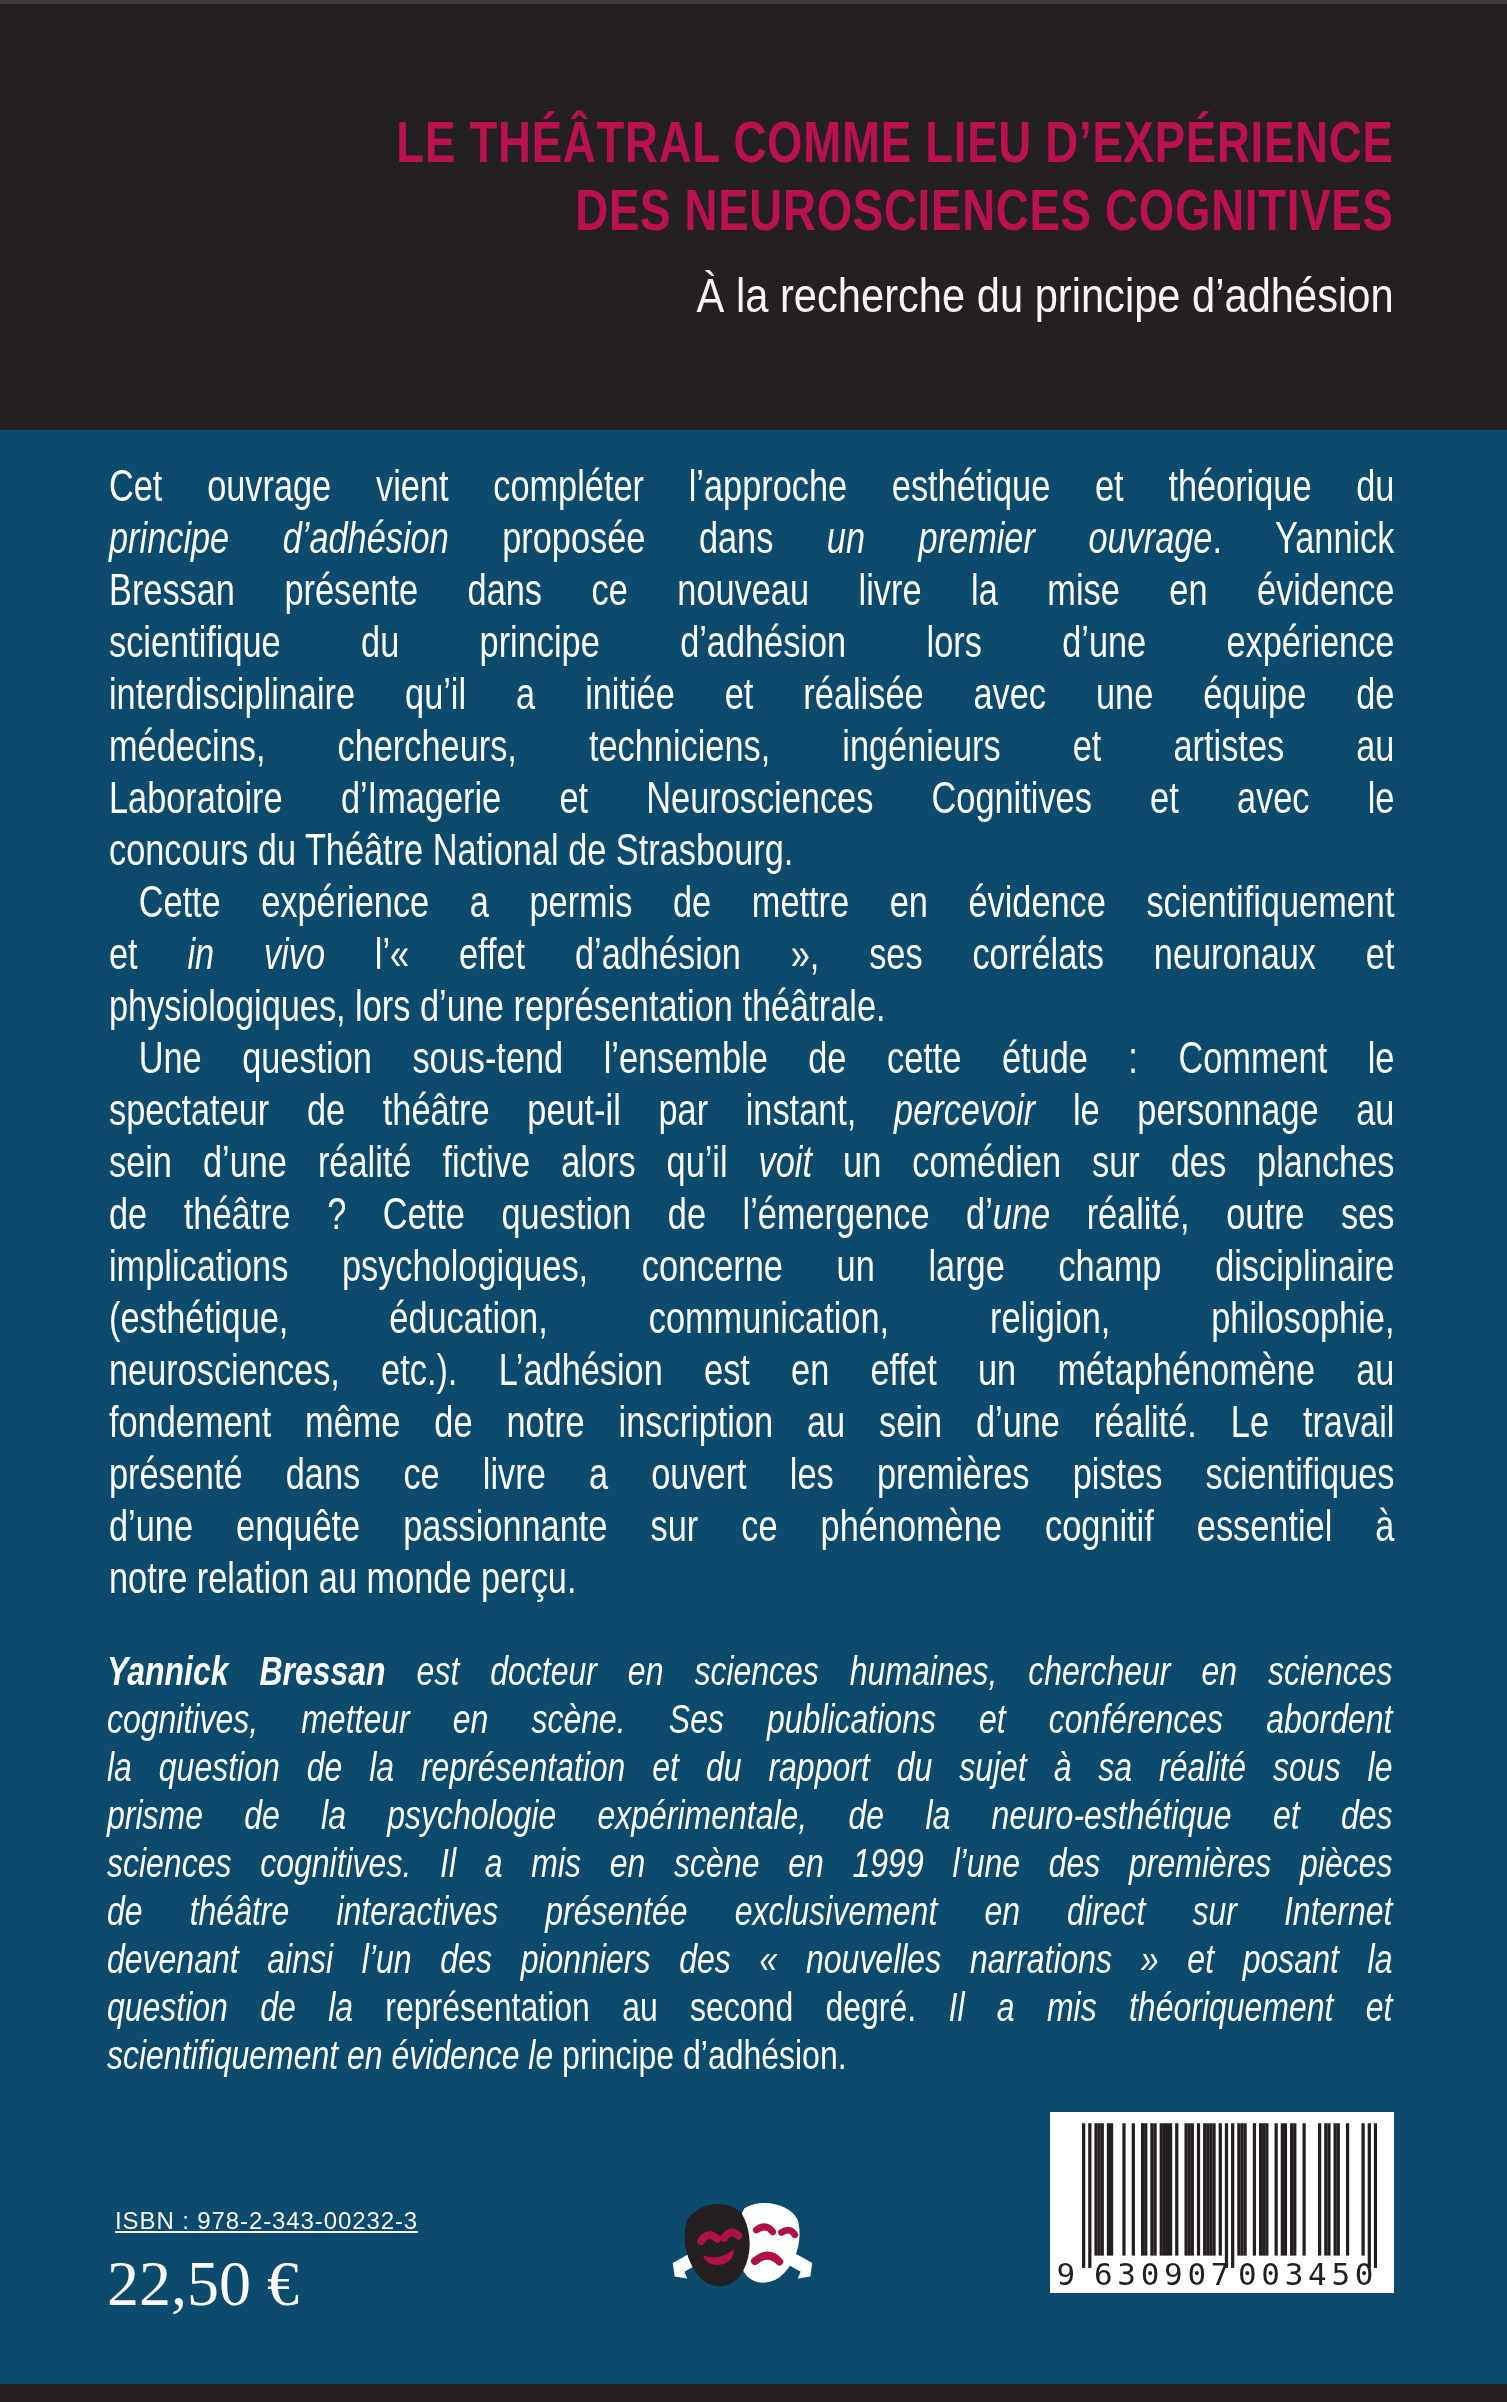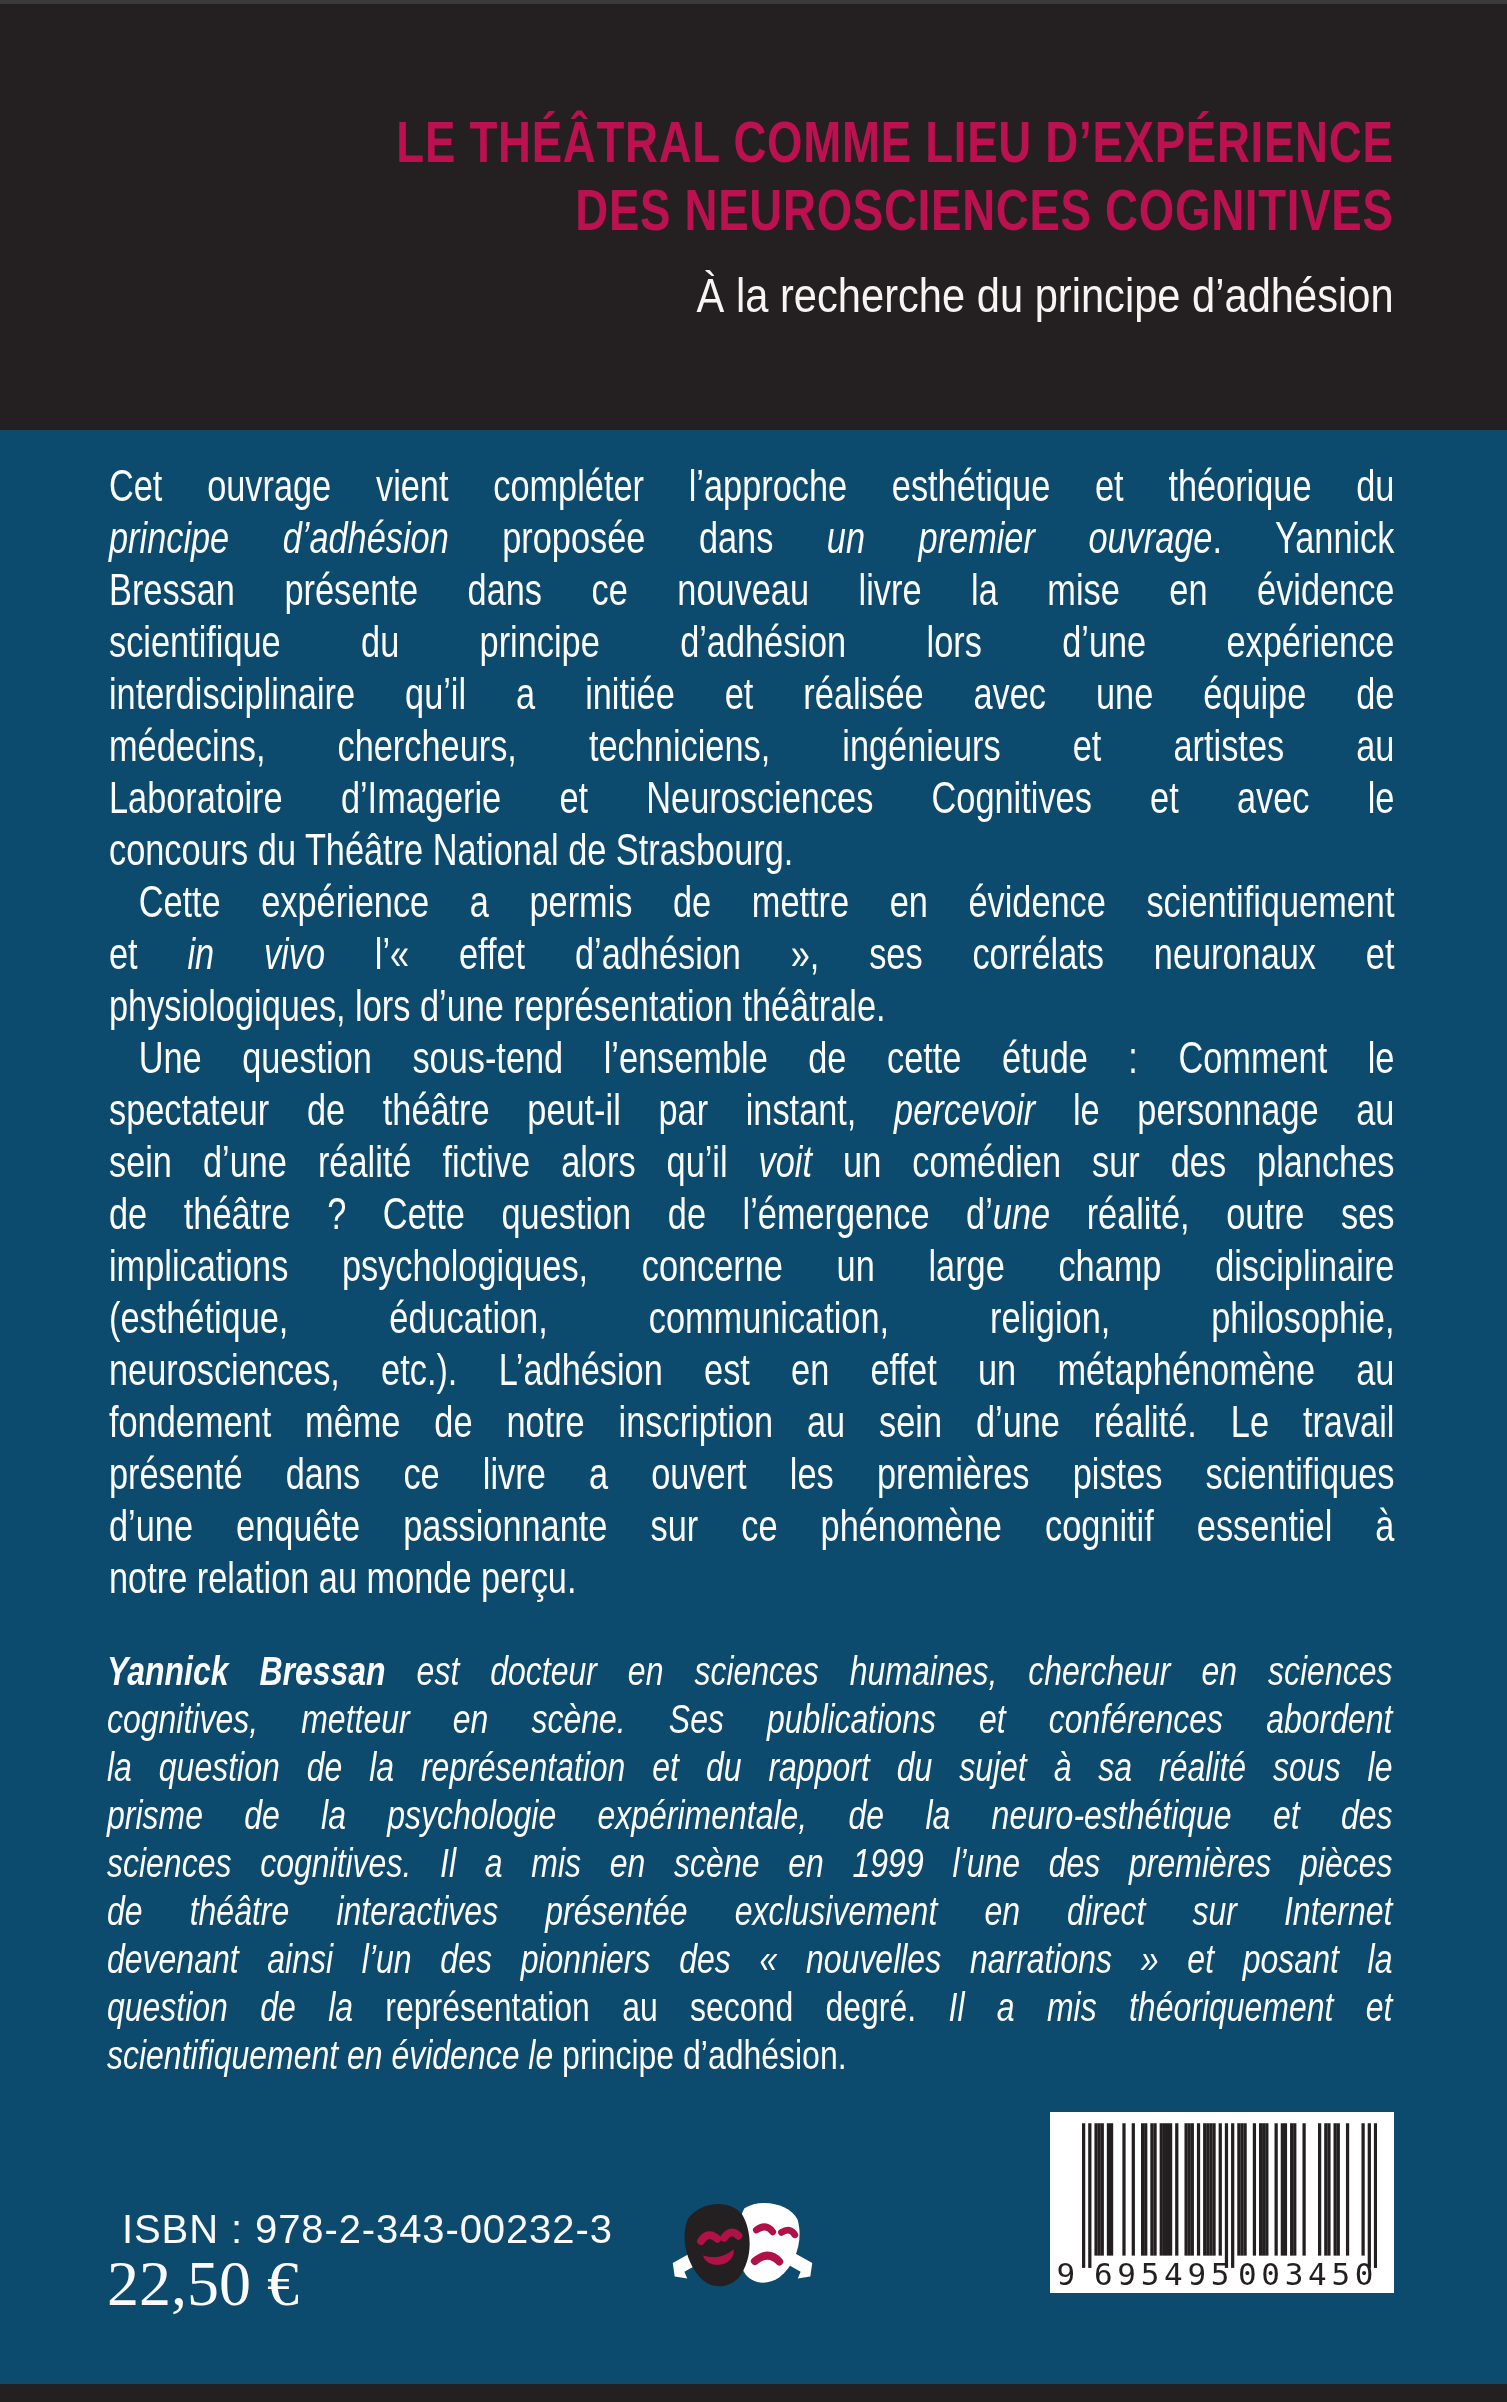--- a/index.html
+++ b/index.html
@@ -22,21 +22,21 @@
             transform:scaleX(0.78);transform-origin:left top;}
   .line{text-align:justify;text-align-last:justify;white-space:normal;}
   .line.last{text-align-last:left;}
   .line.ind{text-indent:38px;}
   .s-i{font-style:italic;}
   .s-r{font-style:normal;}
   .s-b{font-style:italic;font-weight:bold;}
   .bio-copy .line{font-style:italic;}
 
   
-  .isbn{position:absolute;left:122px;top:2203px;color:#fbf9f9;font-size:40px;letter-spacing:0.9px;}
+  .isbn{position:absolute;left:115px;top:2203px;color:#fbf9f9;font-size:24px;letter-spacing:0.9px;text-decoration:underline;}
   .price{position:absolute;left:107px;top:2243px;color:#fbf9f9;font-family:"Liberation Serif",serif;
          font-size:64px;}
   .masks{position:absolute;left:665px;top:2191px;width:155px;height:102px;}
   .barcode-box{position:absolute;left:1050px;top:2108px;width:344px;height:181px;background:#ffffff;}
   .barcode-bars{position:absolute;left:32px;top:11.4px;}
   .bc-digit{position:absolute;font-family:"DejaVu Sans Mono",monospace;font-size:31px;color:#231f20;
             top:144px;text-align:center;letter-spacing:4.7px;}
   .bc-d0{left:1.9px;width:28px;letter-spacing:0;}
   .bc-d1{left:44px;width:126px;}
   .bc-d2{left:188px;width:129px;}
@@ -163,19 +163,19 @@
         <rect x="256.17" y="0" width="3.43" height="140" fill="#231f20"></rect>
         <rect x="259.45" y="0" width="3.43" height="140" fill="#231f20"></rect>
         <rect x="266.02" y="0" width="3.43" height="140" fill="#231f20"></rect>
         <rect x="269.31" y="0" width="3.43" height="140" fill="#231f20"></rect>
         <rect x="279.16" y="0" width="3.43" height="140" fill="#231f20"></rect>
         <rect x="295.58" y="0" width="3.43" height="140" fill="#231f20"></rect>
         <rect x="302.15" y="0" width="3.43" height="153" fill="#231f20"></rect>
         <rect x="308.72" y="0" width="3.43" height="153" fill="#231f20"></rect>
       </svg>
     <div class="bc-digit bc-d0">9</div>
-    <div class="bc-digit bc-d1">695495</div>
+    <div class="bc-digit bc-d1">630907</div>
     <div class="bc-digit bc-d2">003450</div>
   </div>
 
   <div class="bottom-strip"></div>
 </div>
 
 
 </body></html>

